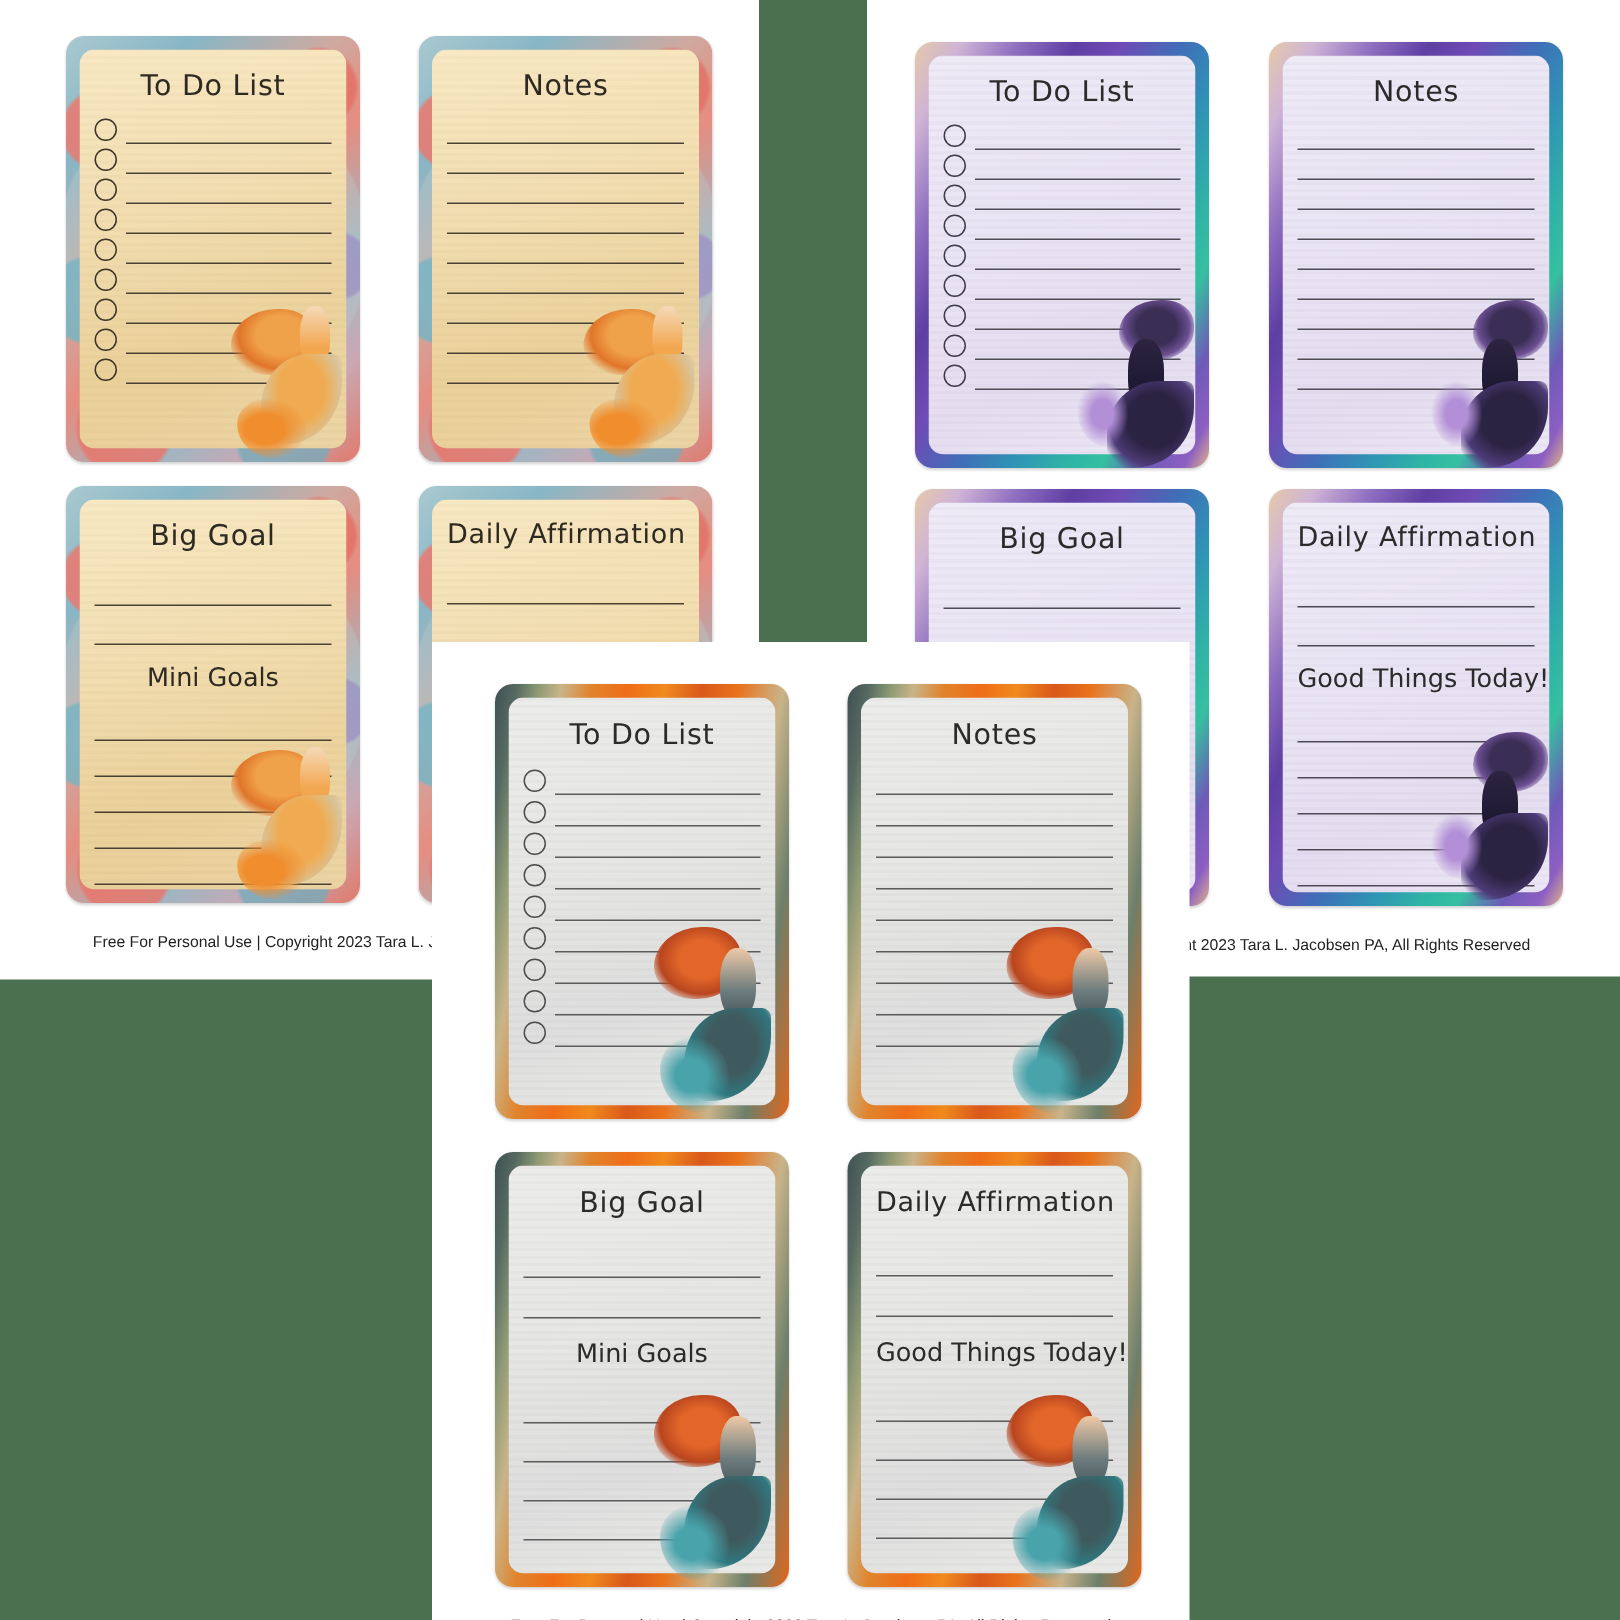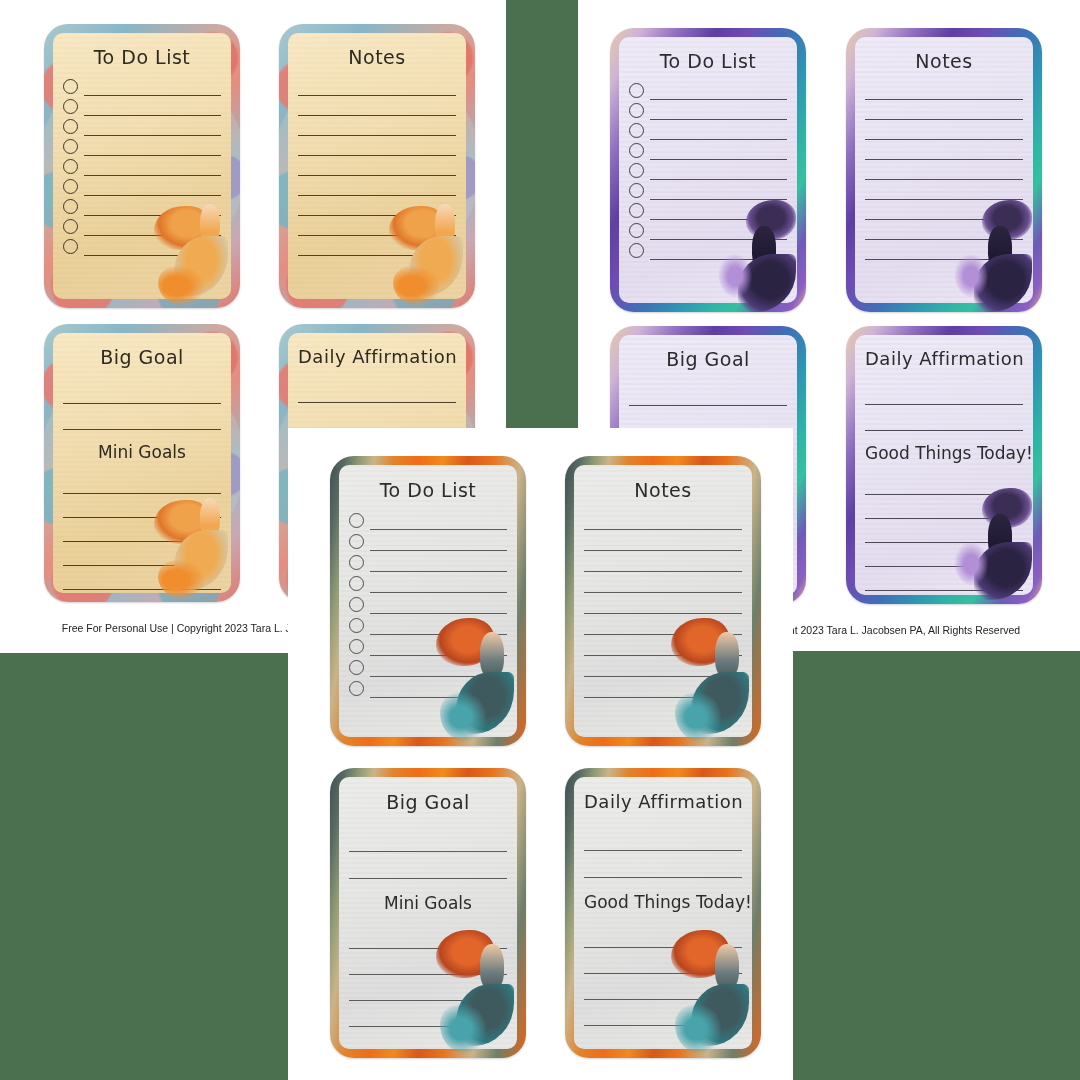--- a/index.html
+++ b/index.html
@@ -12,21 +12,21 @@
 
   
   .sheet{position:absolute;background:#ffffff;overflow:hidden;}
   #sheet-vintage{left:0px;  top:0px;   width:506px; height:653px;}
   #sheet-purple {left:578px;top:0px;   width:502px; height:651px;}
   #sheet-sunset {left:288px;top:428px; width:505px; height:652px;}
 
   
   .card{
     position:absolute;
-    border-radius:24px;
+    border-radius:12px;
     padding:9px;
     box-sizing:border-box;
     box-shadow:0 1px 2px rgba(0,0,0,.18);
   }
   .card-inner{
     position:relative;
     width:100%;height:100%;
     border-radius:10px;
     box-sizing:border-box;
     padding:8px 10px 8px 10px;

